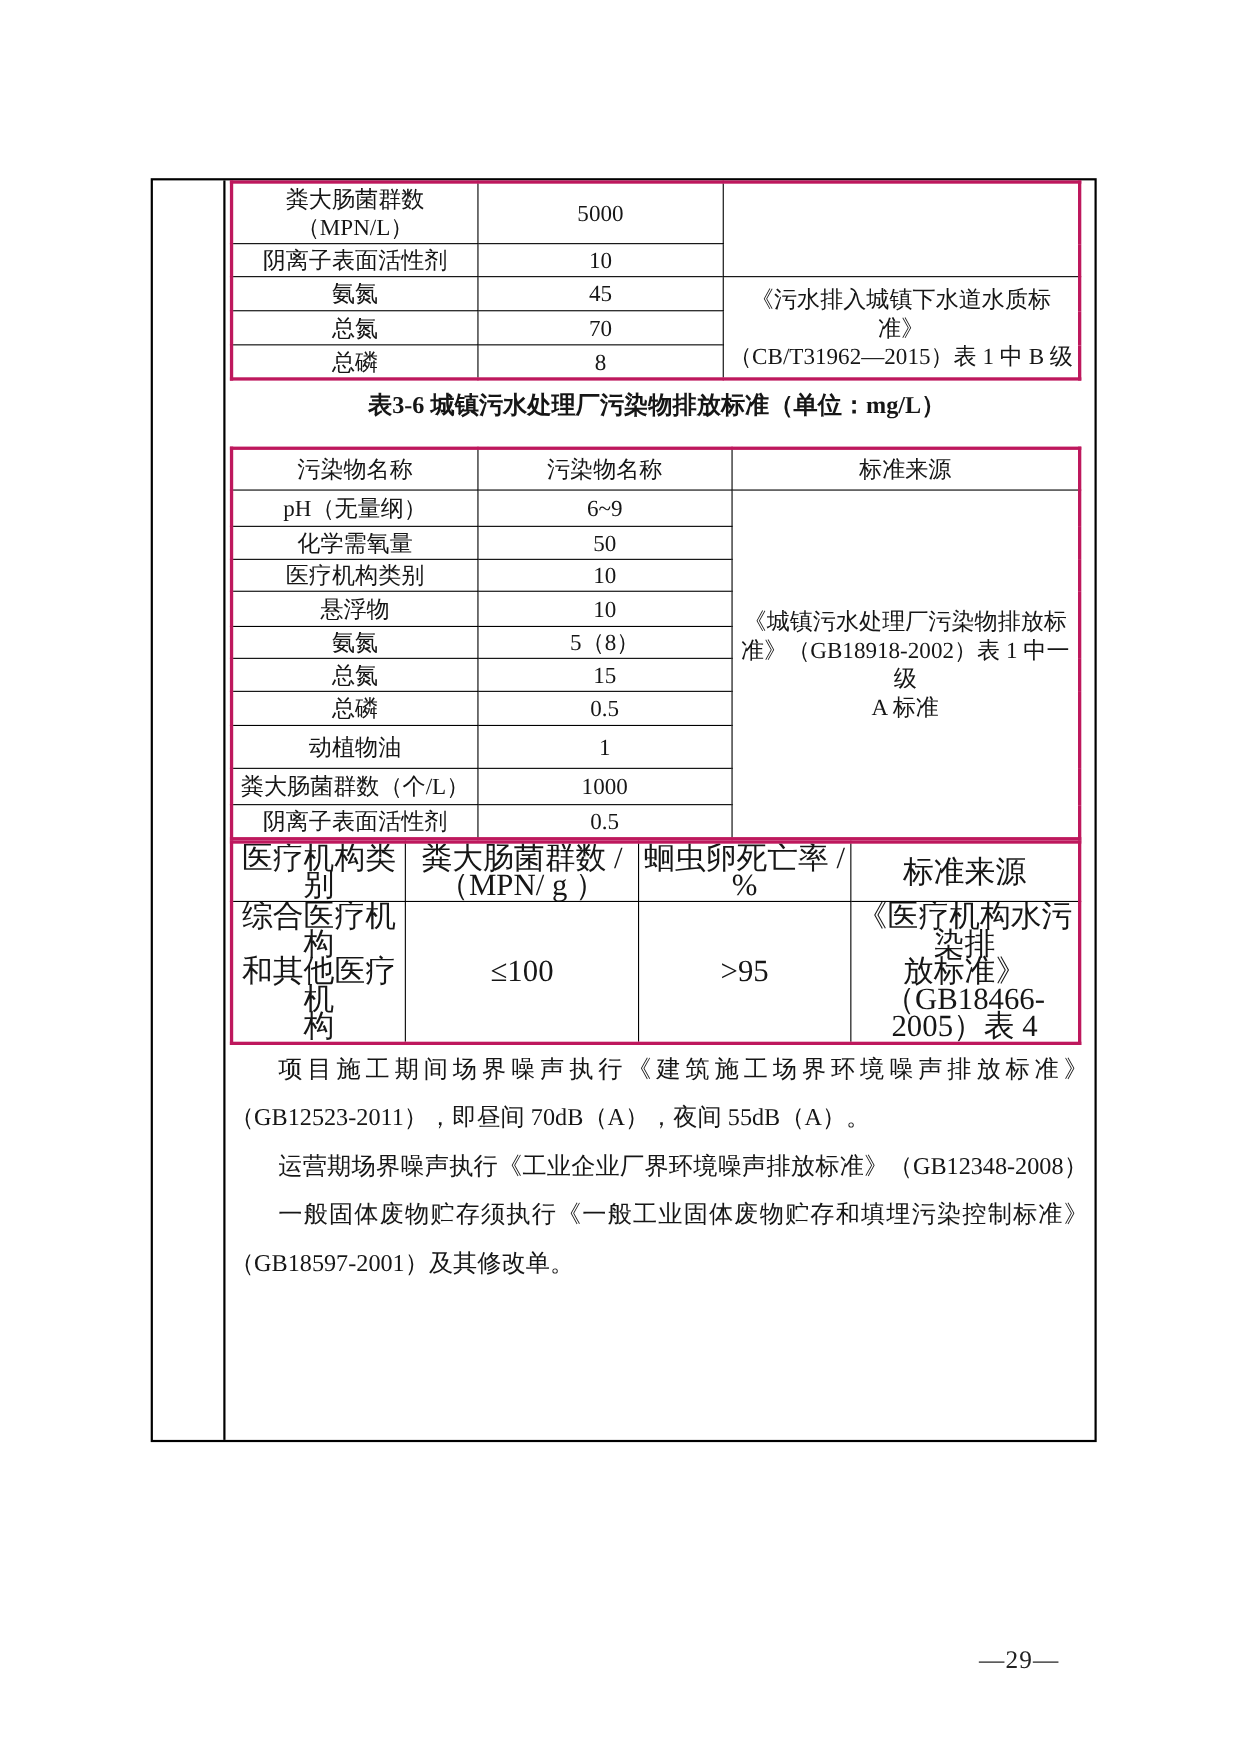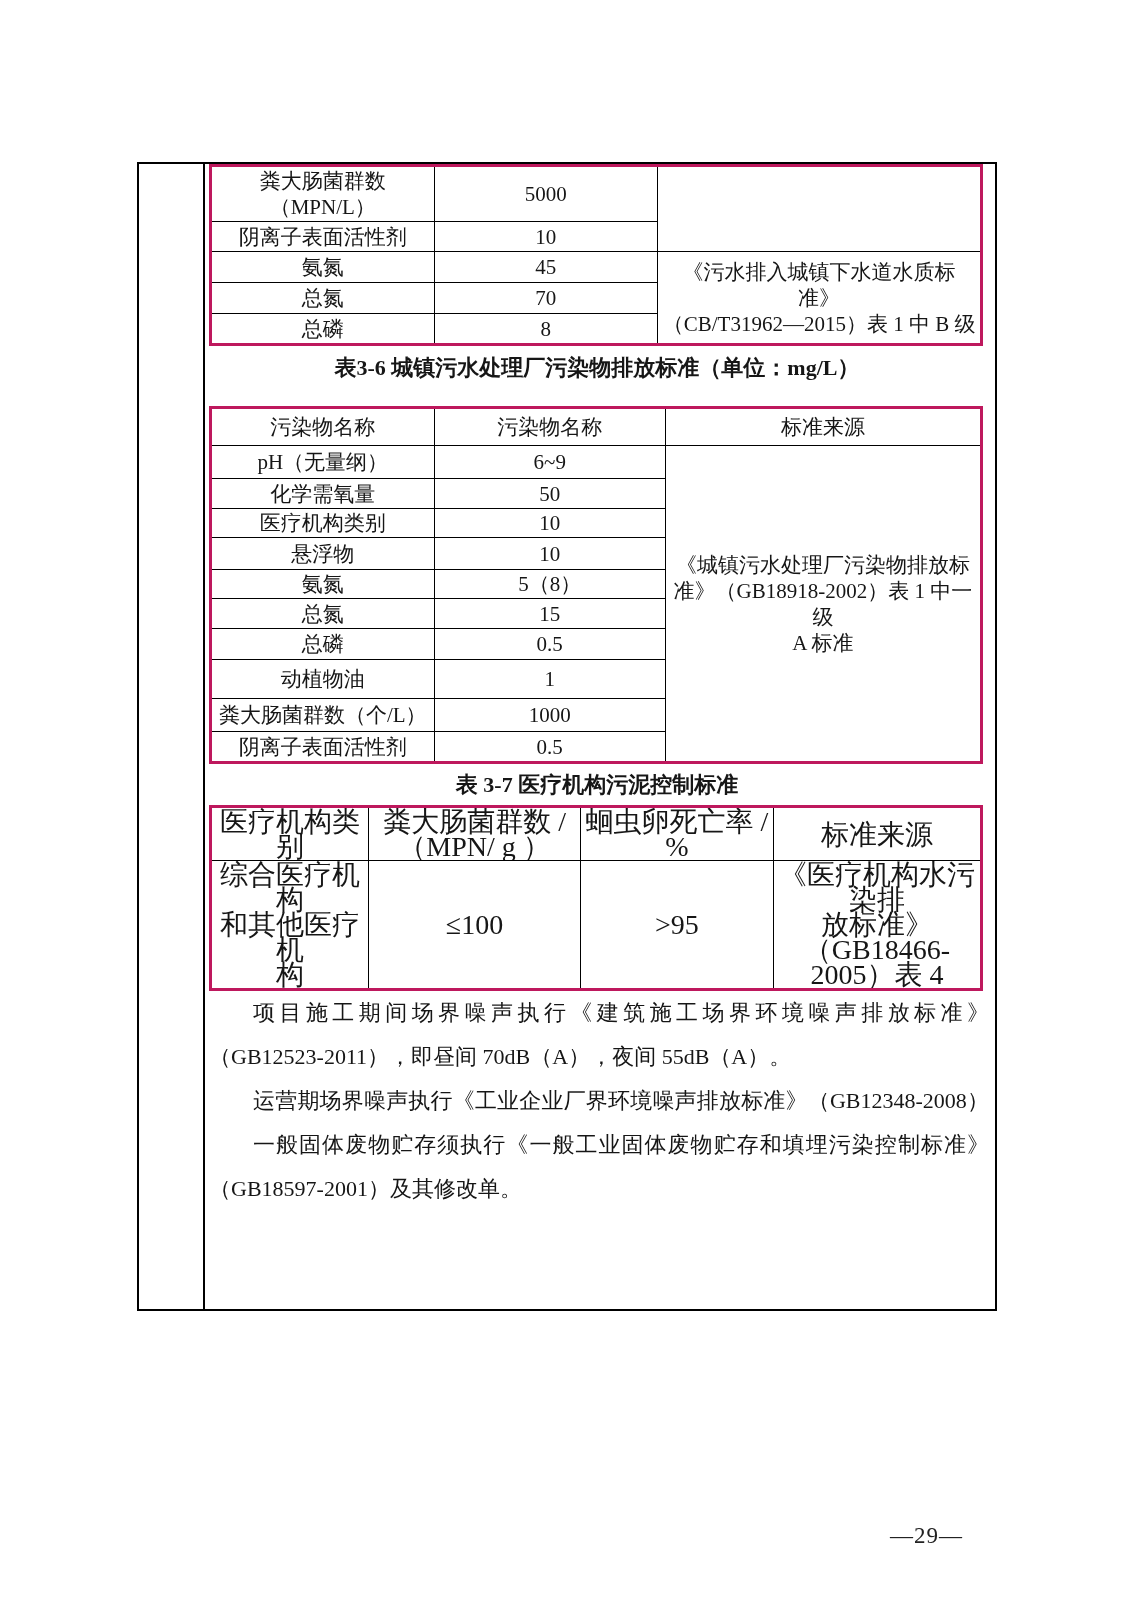--- a/index.html
+++ b/index.html
@@ -67,21 +67,20 @@
   .tline.left{text-align:left;text-align-last:left;}
   .tline.ind{text-indent:2em;}
   .tline.hd{font-weight:bold;text-indent:2em;text-align:left;text-align-last:left;}
   #page-number{
     position:absolute;
     left:890px;top:1496px;
     width:120px;
     font-size:23px;
     letter-spacing:1px;
     color:#222;
-    margin-top:27px;
   }
 </style>
 </head>
 <body>
 
 <div id="page">
   <div id="doc-box">
     <div id="side-col"></div>
     <div id="content">
 
@@ -172,21 +171,20 @@
           <td>粪大肠菌群数（个/L）</td>
           <td>1000</td>
         </tr>
         <tr style="height:31px">
           <td>阴离子表面活性剂</td>
           <td>0.5</td>
         </tr>
       </tbody>
         </table>
 
-      <div class="band" style="height:41px;line-height:41px">表 3-7 医疗机构污泥控制标准</div>
 
       <table class="thick" style="font-size:28px;line-height:25px">
         <colgroup>
             <col style="width:20.5%">
             <col style="width:27.5%">
             <col style="width:25%">
             <col style="width:27%">
           </colgroup>
         <tbody>
             <tr style="height:53px">

